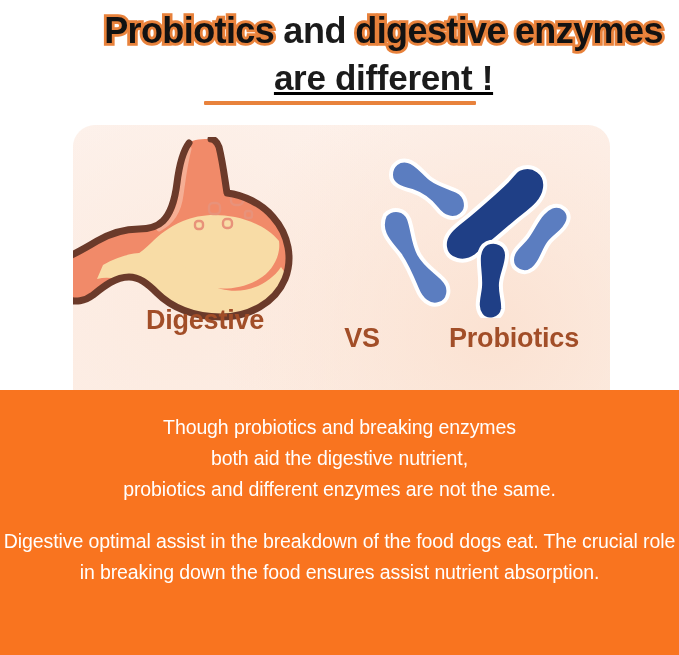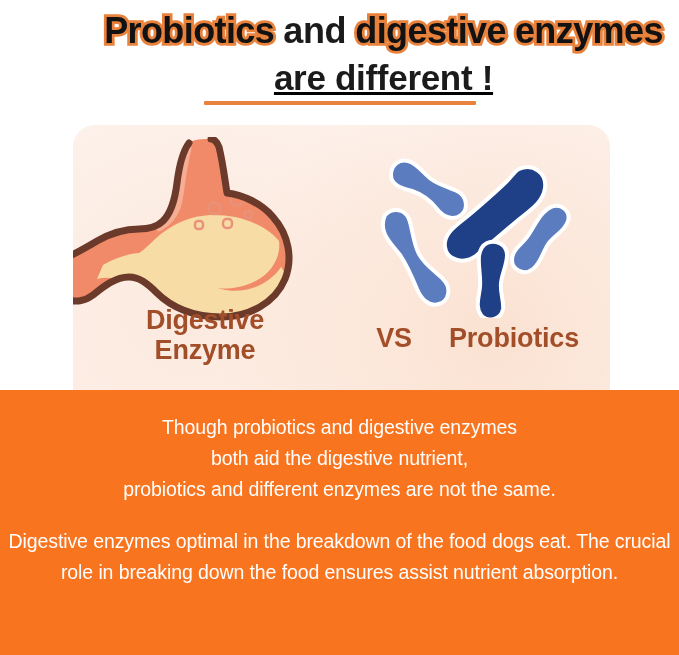--- a/index.html
+++ b/index.html
@@ -123,21 +123,21 @@
     line-height: 1.12;
     letter-spacing: -0.2px;
   }
   .label-enzyme {
     left: 12px;
     top: 180px;
     width: 240px;
     font-size: 27px;
   }
   .label-vs {
-    left: 256px;
+    left: 224px;
     top: 198px;
     width: 130px;
     font-size: 27px;
   }
   .label-probiotics {
     left: 348px;
     top: 198px;
     width: 186px;
     font-size: 27px;
   }
@@ -324,32 +324,31 @@
                      C 128 167 114 170 108 162
                      C 102 154 106 144 107 134
                      C 108 123 105 113 106 103
                      C 107 96 110 92 114 90 Z" fill="#1F3F86"></path>
           </g>
         </svg>
       </div>
 
       <div class="label label-enzyme">
         <span>Digestive</span><br>
-        <span>Enzyme</span>
       </div>
       <div class="label label-vs">VS</div>
       <div class="label label-probiotics">Probiotics</div>
 
     </div>
   </div>
 
   <div class="panel">
     <p class="para1">
-      <span>Though probiotics and digestive enzymes</span><br>
+      <span>Though probiotics and breaking enzymes</span><br>
       <span>both aid the digestive nutrient,</span><br>
       <span>probiotics and different enzymes are not the same.</span>
     </p>
     <p class="para2">
-      <span>Digestive enzymes optimal in the </span><b>breakdown of the food</b><span> dogs eat. The crucial role in breaking down the food ensures </span><b>assist nutrient absorption.</b>
+      <span>Digestive optimal assist in the </span><b>breakdown of the food</b><span> dogs eat. The crucial role in breaking down the food ensures </span><b>assist nutrient absorption.</b>
     </p>
   </div>
 
 </div>
 
 </body></html>

